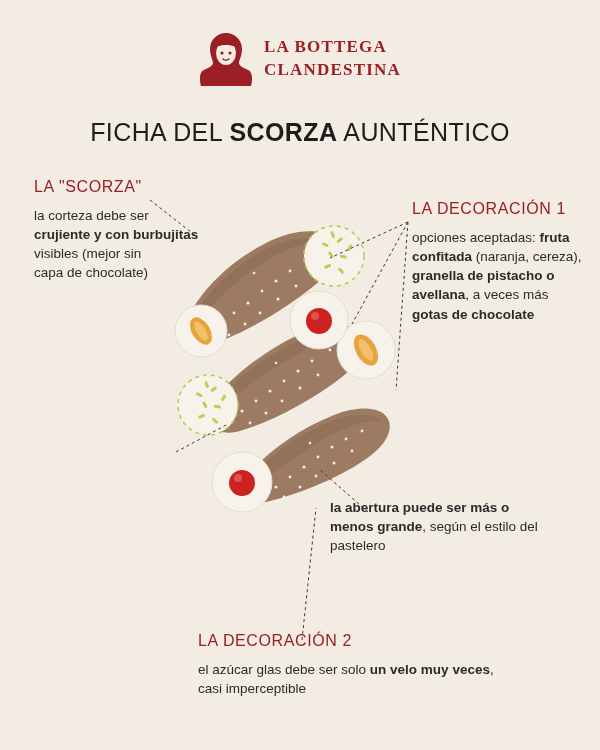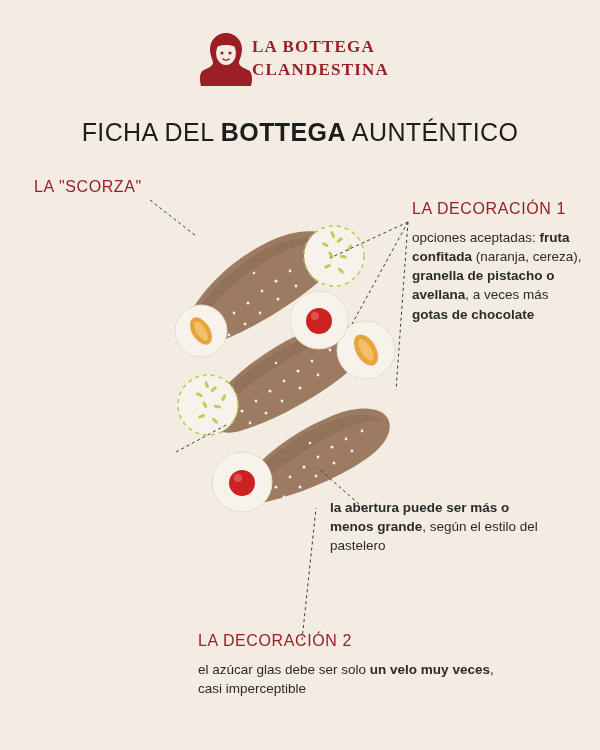--- a/index.html
+++ b/index.html
@@ -23,20 +23,21 @@
 
   
   .logo {
     position: absolute;
     left: 200px;
     top: 28px;
     width: 230px;
     height: 62px;
     display: flex;
     align-items: center;
+    gap: 12px;
   }
   .logo-mark {
     width: 52px;
     height: 56px;
     flex: 0 0 auto;
   }
   .logo-text {
     font-family: "Liberation Serif", serif;
     color: #9b1f25;
     font-weight: bold;
@@ -118,21 +119,21 @@
       <circle cx="30" cy="22" r="1.6" fill="#9b1f25"></circle>
       <path d="M23 28c1.5 1.5 4.5 1.5 6 0" stroke="#9b1f25" stroke-width="1.4" fill="none" stroke-linecap="round"></path>
     </svg>
     <div class="logo-text">
       <div>LA BOTTEGA</div>
       <div>CLANDESTINA</div>
     </div>
   </div>
 
   <div class="title">
-    <span>FICHA DEL </span><b>BOTTEGA</b><span> AUNTÉNTICO</span>
+    <span>FICHA DEL </span><b>SCORZA</b><span> AUNTÉNTICO</span>
   </div>
 
   <svg class="illustration" viewBox="0 0 330 320">
     <defs>
       <g id="seeds">
         <circle cx="0" cy="0" r="1.5" fill="#fff" opacity="0.85"></circle>
       </g>
     </defs>
 
     <g>
@@ -253,20 +254,21 @@
       <path d="M408 222 L330 258"></path>
       <path d="M408 222 L352 324"></path>
       <path d="M408 222 L396 390"></path>
       <path d="M368 512 L318 468"></path>
       <path d="M302 640 L316 508"></path>
     </g>
   </svg>
 
   <div class="callout" id="c-scorza">
     <h3>LA "SCORZA"</h3>
+    <p>la corteza debe ser <b>crujiente y con burbujitas</b> visibles (mejor sin<br>capa de chocolate)</p>
   </div>
 
   <div class="callout" id="c-relleno">
   </div>
 
   <div class="callout" id="c-deco1">
     <h3>LA DECORACIÓN 1</h3>
     <p>opciones aceptadas: <b>fruta confitada</b> (naranja, cereza), <b>granella de pistacho o avellana</b>, a veces más <b>gotas de chocolate</b></p>
   </div>
 

